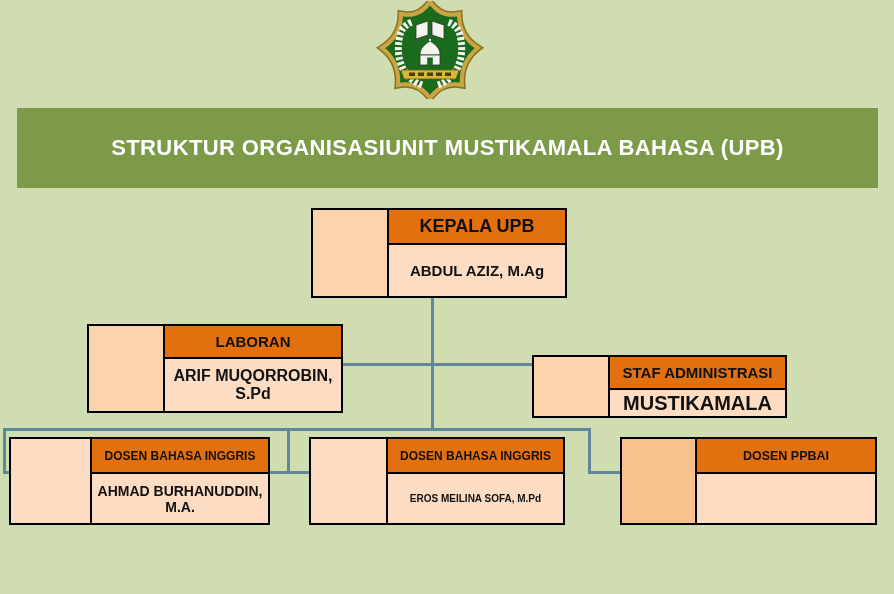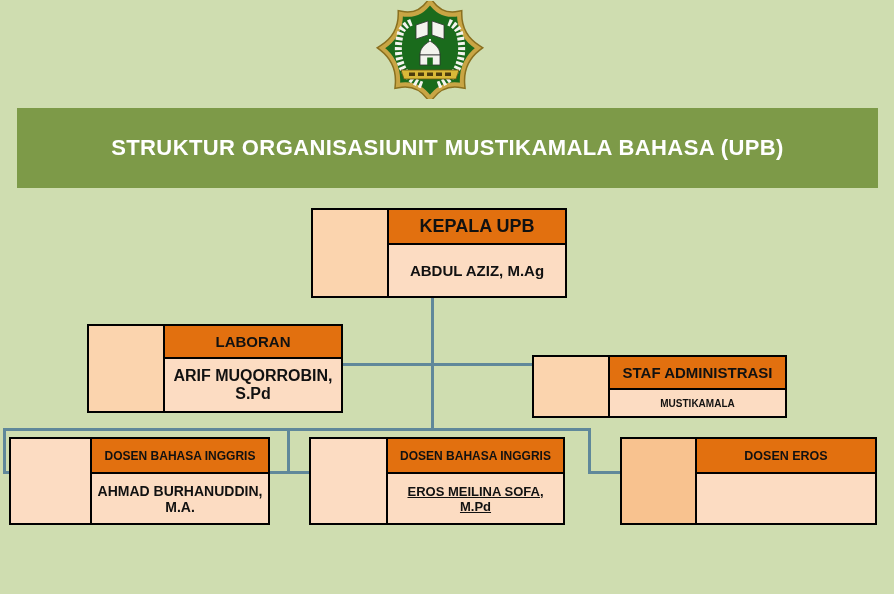--- a/index.html
+++ b/index.html
@@ -45,25 +45,25 @@
   .obox .oname{
     flex:1 1 auto;display:flex;align-items:center;justify-content:center;
     font-weight:bold;text-align:center;padding:2px 4px;
   }
   
   .b-kepala{left:311px;top:208px;width:256px;height:90px;}
   .b-kepala .panel{width:74px;} .b-kepala .otitle{height:33px;font-size:18px;} .b-kepala .oname{font-size:15px;}
   .b-laboran{left:87px;top:324px;width:256px;height:89px;}
   .b-laboran .panel{width:74px;} .b-laboran .otitle{height:31px;font-size:15px;} .b-laboran .oname{font-size:16px;}
   .b-staf{left:532px;top:324px;width:255px;height:63px;margin-top:31px;}
-  .b-staf .panel{width:74px;} .b-staf .otitle{height:31px;font-size:15px;} .b-staf .oname{font-size:10px;}
+  .b-staf .panel{width:74px;} .b-staf .otitle{height:31px;font-size:15px;} .b-staf .oname{font-size:20px;}
   .b-dosen1{left:9px;top:437px;width:261px;height:88px;}
   .b-dosen1 .panel{width:79px;background:var(--peach,#fcdcc2);} .b-dosen1 .otitle{height:33px;font-size:12px;} .b-dosen1 .oname{font-size:14px;}
   .b-dosen2{left:309px;top:437px;width:256px;height:88px;}
-  .b-dosen2 .panel{width:75px;background:var(--peach,#fcdcc2);} .b-dosen2 .otitle{height:33px;font-size:12px;} .b-dosen2 .oname{font-size:13px;text-decoration:underline;}
+  .b-dosen2 .panel{width:75px;background:var(--peach,#fcdcc2);} .b-dosen2 .otitle{height:33px;font-size:12px;} .b-dosen2 .oname{font-size:10px;}
   .b-dosen3{left:620px;top:437px;width:257px;height:88px;}
   .b-dosen3 .panel{width:73px;background:var(--panel_dark,#f8c28f);} .b-dosen3 .otitle{height:33px;font-size:12.5px;} .b-dosen3 .oname{font-size:11px;}
 </style>
 </head>
 <body>
 
 <div class="stage">
 
   <svg class="logo" viewBox="0 0 110 98">
     <path d="M55,1 Q66,17 84,13 Q84,35 103,47 Q85,61 87,84 Q67,80 55,97 Q43,80 23,84 Q25,61 7,47 Q26,35 26,13 Q44,17 55,1 Z" fill="none" stroke="#8a701f" stroke-width="7"></path>
@@ -137,18 +137,18 @@
     <div class="panel"></div>
     <div class="main">
       <div class="otitle">DOSEN BAHASA INGGRIS</div>
       <div class="oname">EROS MEILINA SOFA, M.Pd</div>
     </div>
   </div>
 
   <div class="obox b-dosen3">
     <div class="panel"></div>
     <div class="main">
-      <div class="otitle">DOSEN EROS</div>
+      <div class="otitle">DOSEN PPBAI</div>
       <div class="oname"></div>
     </div>
   </div>
 
 </div>
 
 </body></html>

